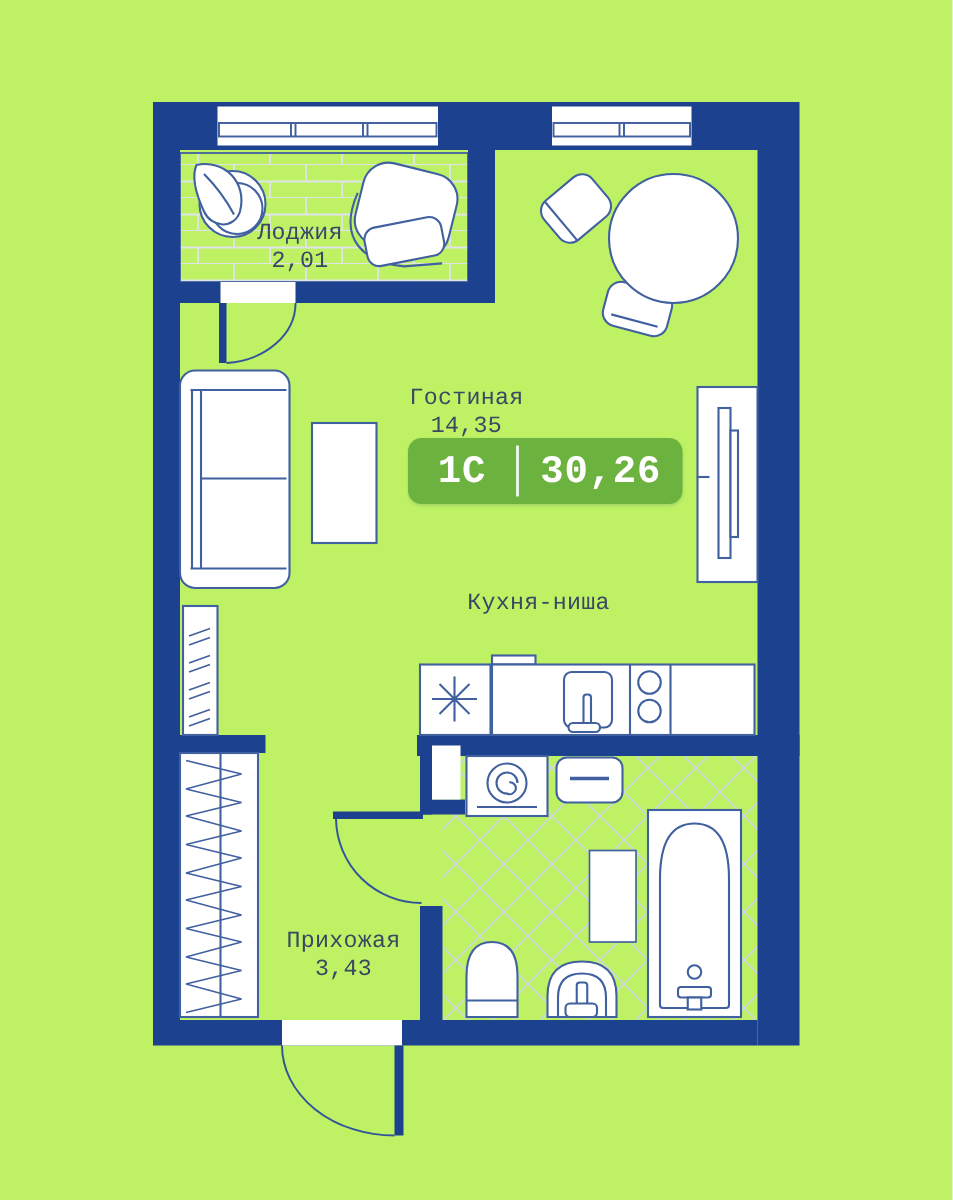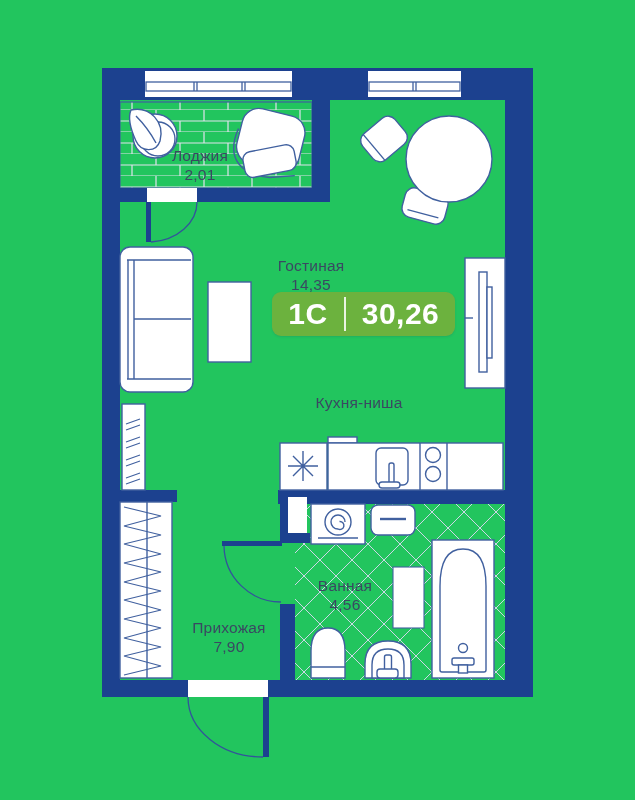--- a/index.html
+++ b/index.html
@@ -1,26 +1,26 @@
 <!DOCTYPE html>
 <html><head>
 <meta charset="utf-8">
 <style>
   html,body{margin:0;padding:0;background:#ffffff;}
-  #page{position:relative;width:635px;height:800px;background:#22c55e;overflow:hidden;
-        font-family:Liberation Sans, sans-serif;}
+  #page{position:relative;width:635px;height:800px;background:#bef264;overflow:hidden;
+        font-family:Liberation Mono, monospace;}
   #plan-svg{position:absolute;left:0;top:0;}
   .room-label{position:absolute;width:140px;text-align:center;color:#3a4862;
               font-size:15.5px;line-height:19px;letter-spacing:.2px;}
   .room-label span{display:block;}
   #unit-badge{position:absolute;left:272px;top:292px;width:183px;height:44px;
               background:#6cb23e;border-radius:9px;display:flex;align-items:stretch;
               box-shadow:0 1px 2px rgba(30,60,120,.15);}
   #unit-badge .cell{display:flex;align-items:center;justify-content:center;
-                    color:#ffffff;font-size:30px;font-weight:600;letter-spacing:.5px;}
+                    color:#ffffff;font-size:26px;font-weight:600;letter-spacing:.5px;}
   #unit-badge .type{width:72px;}
   #unit-badge .area{flex:1;}
   #unit-badge .divider{width:2px;margin:5px 0;background:rgba(255,255,255,.85);}
 </style>
 </head>
 <body>
 
 <div id="page">
 
 <svg id="plan-svg" width="635" height="800" viewBox="0 0 635 800">
@@ -187,27 +187,23 @@
   <span>Лоджия</span>
   <span>2,01</span>
 </div>
 <div class="room-label" style="left:241px;top:231px;margin-top:25px;">
   <span>Гостиная</span>
   <span>14,35</span>
 </div>
 <div class="room-label" style="left:289px;top:393px;">
   <span>Кухня-ниша</span>
 </div>
-<div class="room-label" style="left:275px;top:576px;">
-  <span>Ванная</span>
-  <span>4,56</span>
-</div>
 <div class="room-label" style="left:159px;top:618px;">
   <span>Прихожая</span>
-  <span>7,90</span>
+  <span>3,43</span>
 </div>
 
 <div id="unit-badge">
   <div class="cell type">1C</div>
   <div class="divider"></div>
   <div class="cell area">30,26</div>
 </div>
 
 </div>
 

